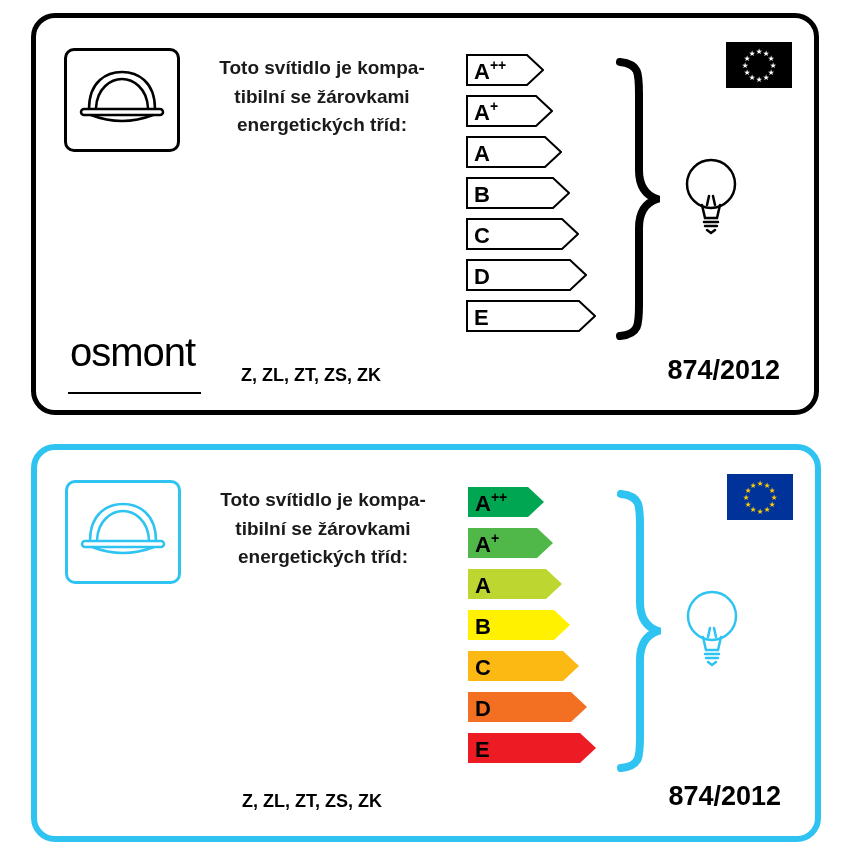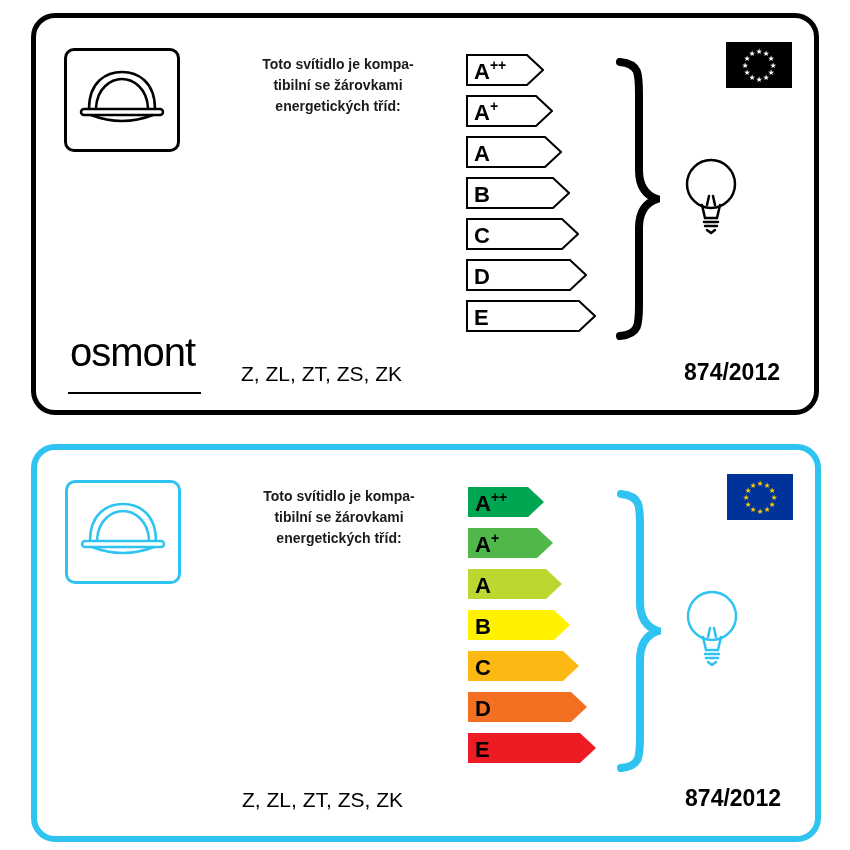--- a/index.html
+++ b/index.html
@@ -12,40 +12,40 @@
     border-radius:24px; box-sizing:content-box;
   }
   .card.bw    { top:13px;  height:392px; border:5px solid #000000; }
   .card.color { top:444px; height:386px; border:6px solid #2fc3f2; }
 
   .fixture-box {
     position:absolute; left:28px; top:30px; width:110px; height:98px;
     border:3px solid #000; border-radius:10px; background:#fff;
   }
   .desc {
-    position:absolute; left:152px; top:36px; width:300px; text-align:center;
-    font-weight:bold; font-size:14px; line-height:1.5; color:#1a1a1a;
+    position:absolute; left:136px; top:36px; width:300px; text-align:center;
+    font-weight:bold; font-size:19px; line-height:1.5; color:#1a1a1a;
   }
   .desc span { display:block; }
   .arrows {
     position:absolute; left:430px; top:36px;
     display:flex; flex-direction:column; gap:9px;
   }
   .arrow { display:block; }
   .brace { position:absolute; left:578px; top:40px; }
   .bulb  { position:absolute; left:642px; top:138px; }
   .flag  { position:absolute; right:22px; top:24px; display:block; }
   .brand {
     position:absolute; left:32px; bottom:16px; font-size:40px; font-weight:normal;
     line-height:1; letter-spacing:-1px; border-bottom:2px solid currentColor;
     padding:0 6px 20px 2px;
   }
   .brand sup { font-size:12px; letter-spacing:0; vertical-align:super; }
-  .models { position:absolute; left:205px; bottom:24px; font-size:21px; font-weight:normal; color:#000; }
-  .reg    { position:absolute; right:34px; bottom:24px; font-size:23px; font-weight:bold; color:#000; }
+  .models { position:absolute; left:205px; bottom:24px; font-size:18px; font-weight:bold; color:#000; }
+  .reg    { position:absolute; right:34px; bottom:24px; font-size:27px; font-weight:bold; color:#000; }
   svg text { font-family:"Liberation Sans", sans-serif; }
 </style>
 </head>
 <body>
 
 <div class="card bw" style="border-color: rgb(0, 0, 0);">
 
   <div class="fixture-box" style="border-color: rgb(0, 0, 0);">
     <svg width="110" height="98" viewBox="0 0 110 98" fill="none" stroke-width="2.5" stroke="#000000">
       <path d="M22,58 C22,30 40,21 55,21 C70,21 88,30 88,58"></path>

